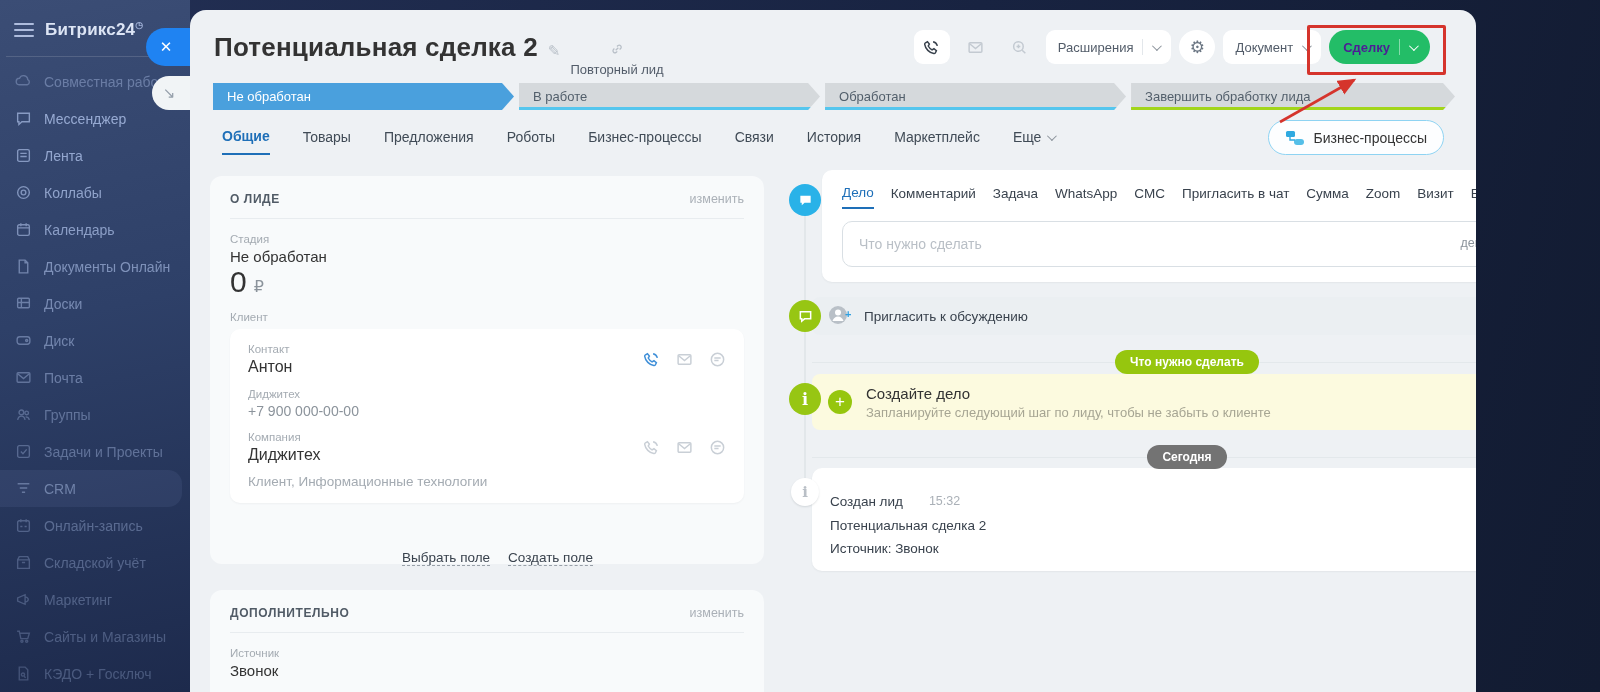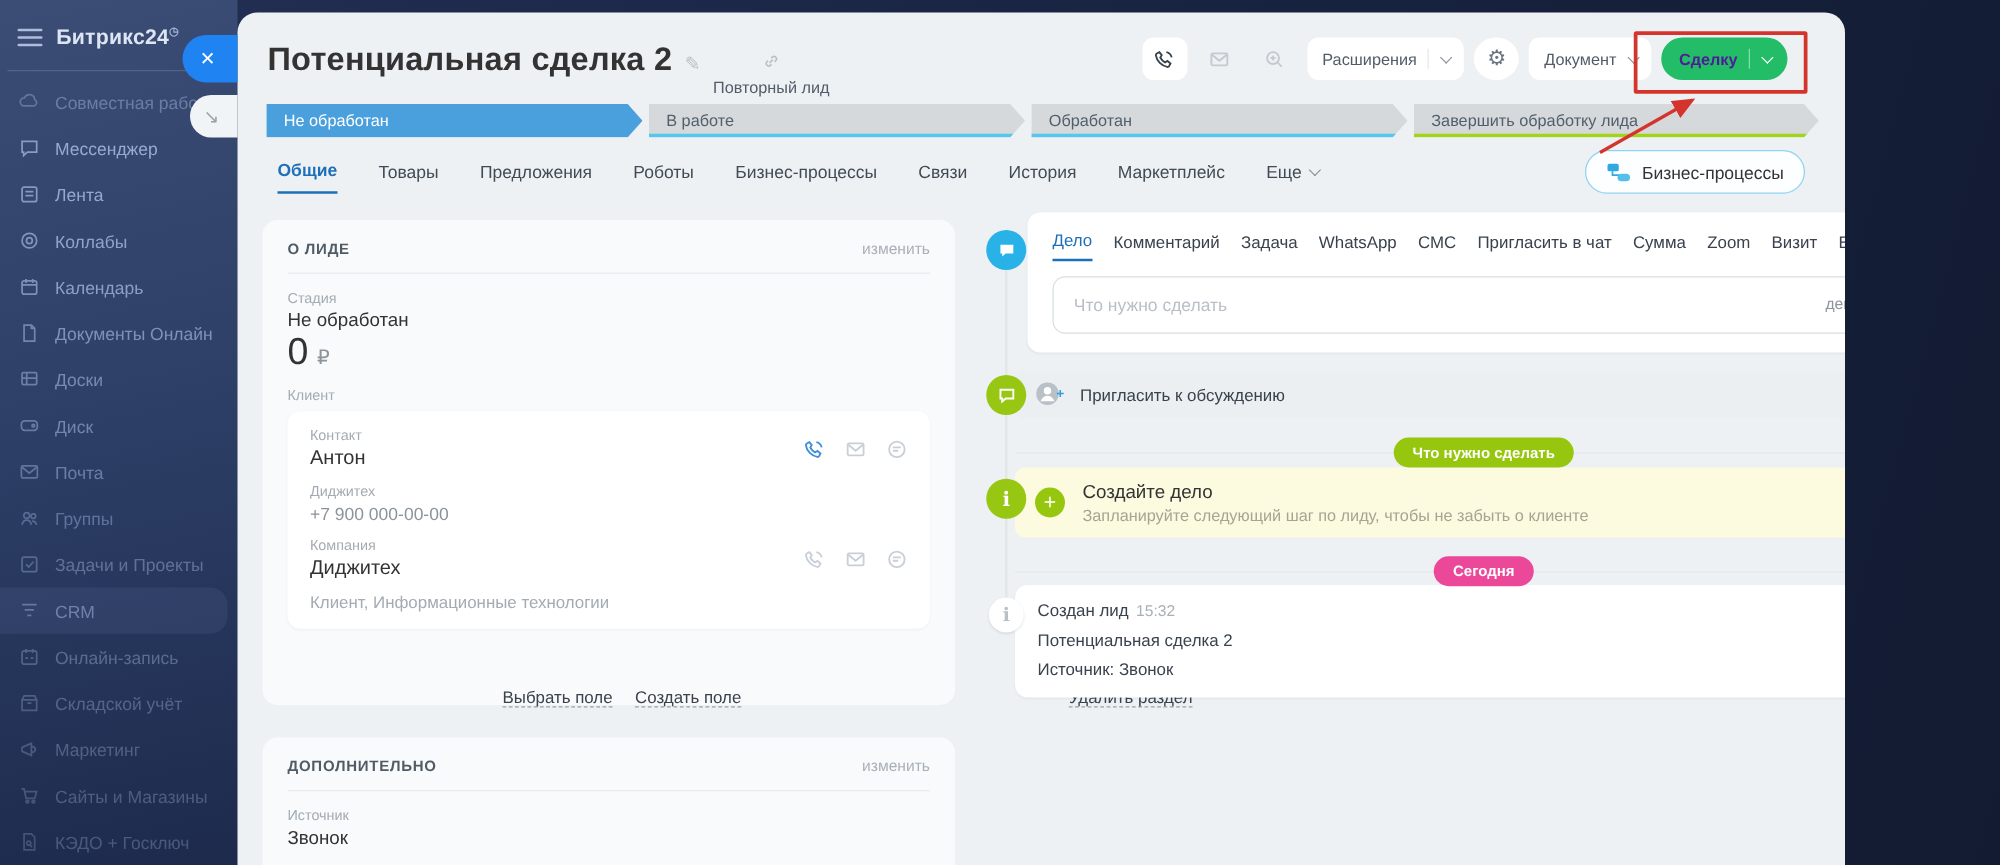--- a/index.html
+++ b/index.html
@@ -100,30 +100,30 @@
   .act-dd { position:absolute; right:14px; top:15px; font-size:12.5px; color:#8b939b; display:flex; gap:7px;
     align-items:center; cursor:pointer; }
   .invite-row { position:absolute; left:622px; top:287px; width:750px; height:38px; background:#ebeff2;
     border-radius:8px; display:flex; align-items:center; gap:12px; padding:0 16px; font-size:13.5px;
     color:#39424d; cursor:pointer;}
   .divider-row { position:absolute; left:622px; width:750px; display:flex; align-items:center; justify-content:center;}
   .divider-row .line { position:absolute; left:0; right:0; top:50%; height:1px; background:#e3e8eb; }
   .pill { position:relative; z-index:2; border-radius:13px; color:#fff; font-size:12px; font-weight:bold;
     padding:5px 15px; cursor:pointer;}
   .lime { background:#96c60e; }
-  .sky { background:#ec4899; }
+  .sky { background:#737373; }
   .filter-btn { position:absolute; right:0; top:-4px; z-index:2; background:#fff; border-radius:12px; height:23px;
     display:flex; align-items:center; gap:6px; padding:0 12px; font-size:10.5px; color:#8b939b;
     letter-spacing:.6px; cursor:pointer;}
   .yellow-card { position:absolute; left:622px; top:364px; width:750px; height:56px; background:#fcfadf;
     border-radius:8px; display:flex; align-items:center; gap:14px; padding:0 16px; }
   .plus-circle { width:24px; height:24px; border-radius:50%; background:#96c60e; color:#fff; font-size:17px;
     display:flex; align-items:center; justify-content:center; cursor:pointer; flex:0 0 24px;}
   .event-card { position:absolute; left:622px; top:458px; width:750px; padding:13px 18px 15px; }
-  .ev-head { display:flex; align-items:flex-end; gap:6px; }
+  .ev-head { display:flex; align-items:flex-start; gap:26px;margin-top:13px; }
   .avatar { position:absolute; right:14px; top:12px; width:22px; height:22px; border-radius:50%; background:#c7cdd3;
     display:flex; align-items:center; justify-content:center;}
   .avatar svg { width:14px; height:14px; fill:#fff; }
   .i-serif { font-family:"DejaVu Serif",serif; font-weight:bold; }
 </style>
 </head>
 <body>
 
 <div class="sidebar">
   <div class="logo-row">

